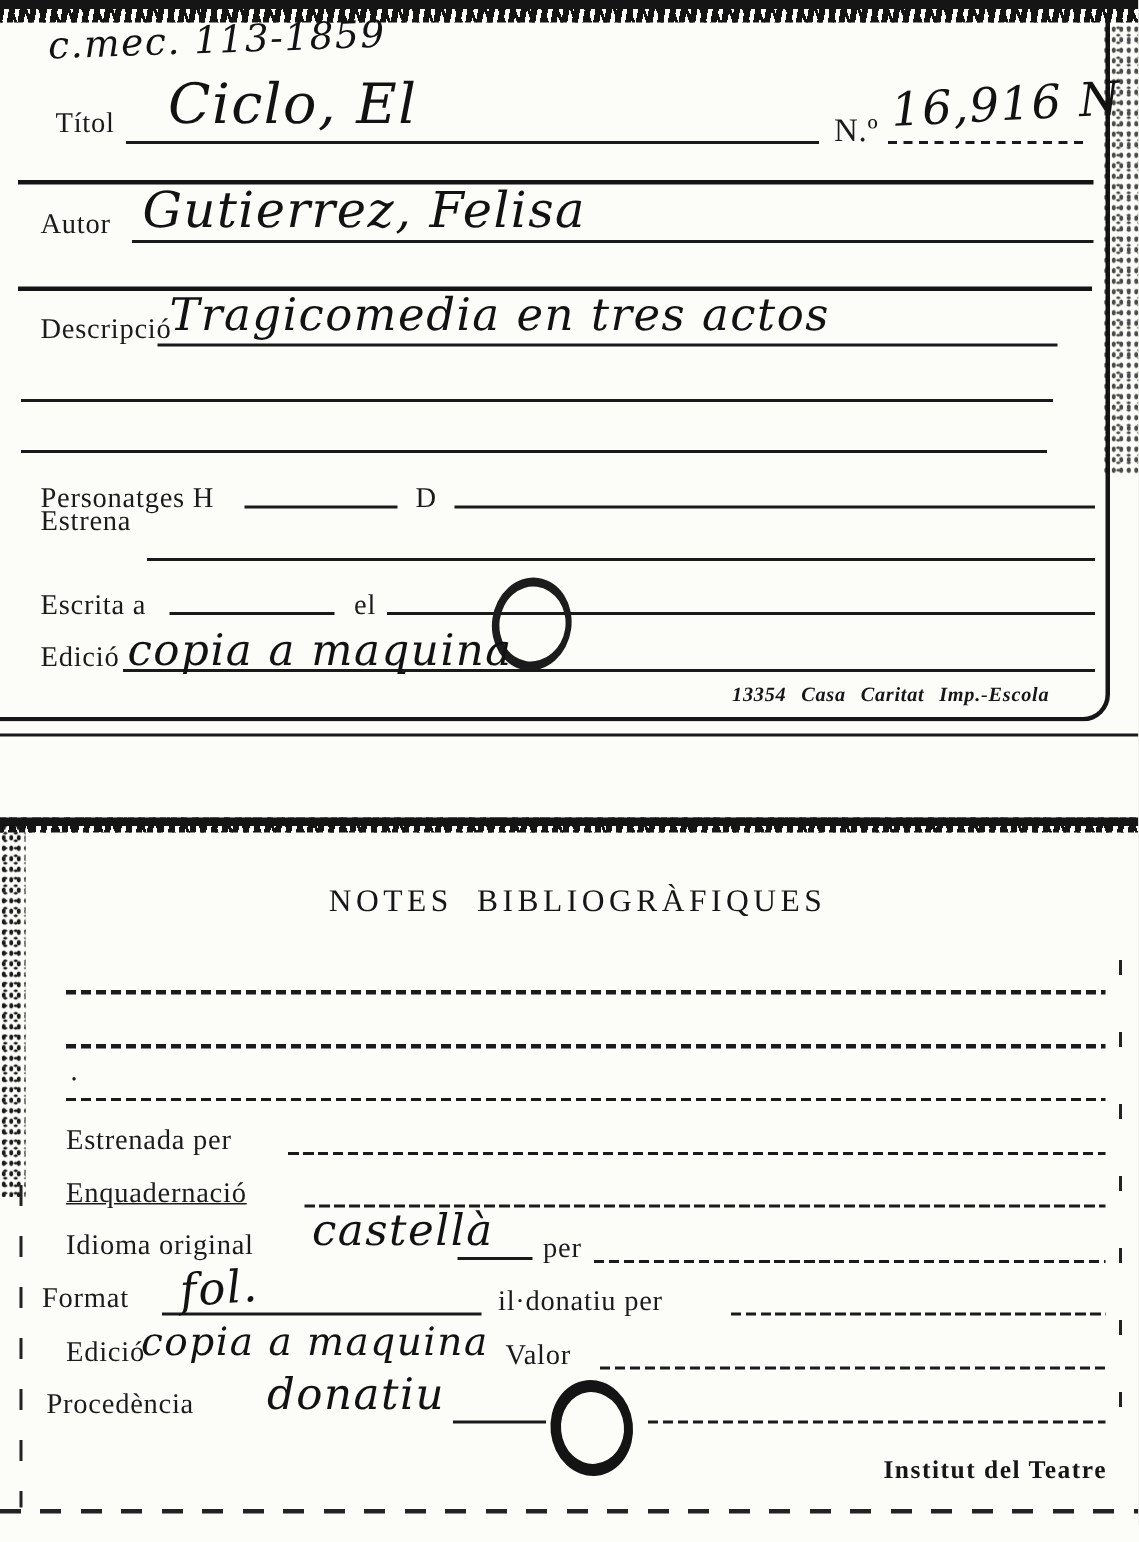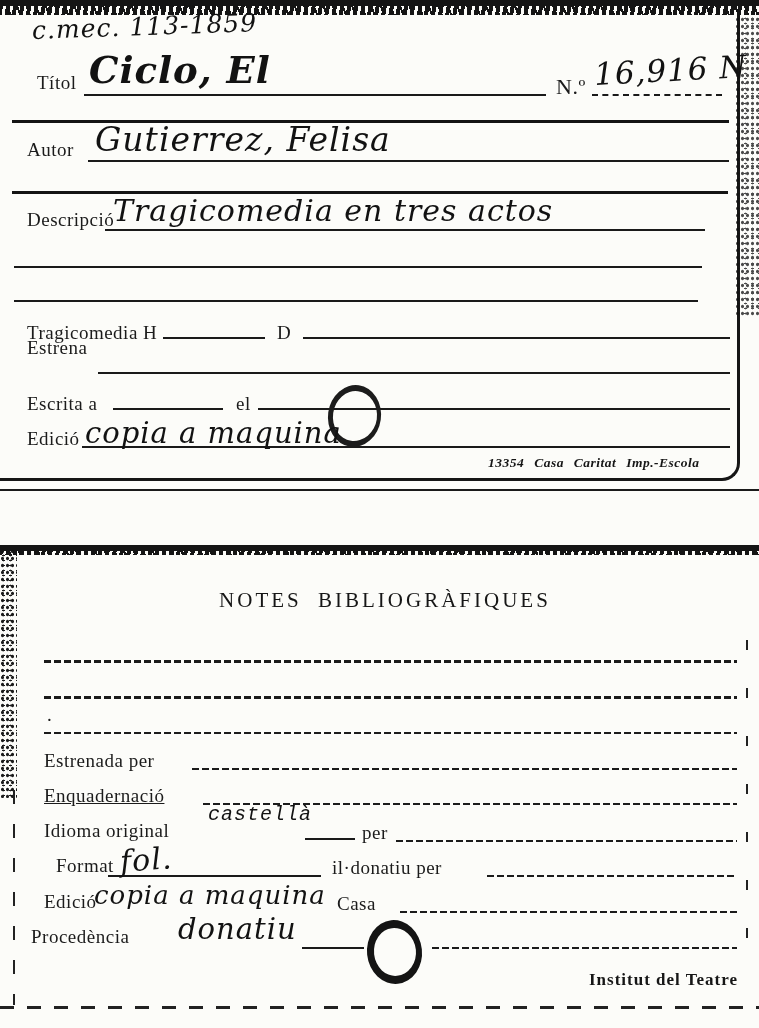--- a/index.html
+++ b/index.html
@@ -46,41 +46,41 @@
                 border-bottom-right-radius:18px;"></div>
 
     <div class="abs speckle" style="left:735px;top:16px;width:24px;height:300px;opacity:.75;"></div>
 
     <div class="abs line" style="left:0;top:489px;width:759px;"></div>
 
     <div class="abs hw" style="left:32px;top:12px;font-size:25px;transform:rotate(-2deg);">c.mec. 113-1859</div>
 
     <div class="abs label" style="left:37px;top:72px;">Títol</div>
     <div class="abs line" style="left:84px;top:94px;width:462px;"></div>
-    <div class="abs hw" style="left:89px;top:48px;font-size:37px;font-weight:bold;">Ciclo, El</div>
+    <div class="abs hw" style="left:112px;top:48px;font-size:37px;">Ciclo, El</div>
     <div class="abs label" style="left:556px;top:74px;font-size:22px;">N.º</div>
     <div class="abs dashline" style="left:592px;top:94px;width:130px;"></div>
     <div class="abs hw" style="left:594px;top:52px;font-size:31px;transform:rotate(-3deg);">16,916 N</div>
 
     <div class="abs rule" style="left:12px;top:120px;width:717px;"></div>
 
     <div class="abs label" style="left:27px;top:139px;text-align:right;">Autor</div>
     <div class="abs line" style="left:88px;top:160px;width:641px;"></div>
     <div class="abs hw" style="left:95px;top:120px;font-size:33px;">Gutierrez, Felisa</div>
 
     <div class="abs rule" style="left:12px;top:191px;width:716px;"></div>
 
     <div class="abs label" style="left:27px;top:209px;">Descripció</div>
     <div class="abs line" style="left:105px;top:229px;width:600px;"></div>
     <div class="abs hw" style="left:113px;top:193px;font-size:30px;">Tragicomedia en tres actos</div>
 
     <div class="abs line" style="left:14px;top:266px;width:688px;border-bottom-width:2.5px;"></div>
     <div class="abs line" style="left:14px;top:300px;width:684px;border-bottom-width:2.5px;"></div>
 
-    <div class="abs label" style="left:27px;top:322px;">Tragicomedia H</div>
+    <div class="abs label" style="left:27px;top:322px;">Personatges H</div>
     <div class="abs line" style="left:163px;top:337px;width:102px;"></div>
     <div class="abs label" style="left:277px;top:322px;">D</div>
     <div class="abs line" style="left:303px;top:337px;width:427px;"></div>
 
     <div class="abs label" style="left:27px;top:337px;">Estrena</div>
     <div class="abs line" style="left:98px;top:372px;width:632px;"></div>
 
     <div class="abs label" style="left:27px;top:393px;">Escrita a</div>
     <div class="abs line" style="left:113px;top:408px;width:110px;"></div>
     <div class="abs label" style="left:236px;top:393px;">el</div>
@@ -114,34 +114,34 @@
     <div class="abs label" style="left:47px;top:704px;">.</div>
     <div class="abs dotline" style="left:44px;top:732px;width:693px;"></div>
 
     <div class="abs label" style="left:44px;top:750px;">Estrenada per</div>
     <div class="abs dotline" style="left:192px;top:768px;width:545px;"></div>
 
     <div class="abs label" style="left:44px;top:785px;text-decoration:underline;">Enquadernació</div>
     <div class="abs dotline" style="left:203px;top:803px;width:534px;"></div>
 
     <div class="abs label" style="left:44px;top:820px;">Idioma original</div>
-    <div class="abs hw" style="left:208px;top:803px;font-size:20px;font-family:Liberation Mono, monospace;">castellà</div>
+    <div class="abs hw" style="left:208px;top:803px;font-size:29px;">castellà</div>
     <div class="abs line" style="left:305px;top:838px;width:50px;"></div>
     <div class="abs label" style="left:362px;top:822px;">per</div>
     <div class="abs dotline" style="left:396px;top:840px;width:341px;"></div>
 
-    <div class="abs label" style="left:56px;top:855px;">Format</div>
+    <div class="abs label" style="left:28px;top:855px;">Format</div>
     <div class="abs line" style="left:108px;top:875px;width:213px;"></div>
     <div class="abs hw" style="left:120px;top:842px;font-size:30px;transform:rotate(-4deg);">fol.</div>
     <div class="abs label" style="left:332px;top:857px;">il·donatiu per</div>
     <div class="abs dotline" style="left:487px;top:875px;width:250px;"></div>
 
     <div class="abs label" style="left:44px;top:891px;">Edició</div>
     <div class="abs hw" style="left:94px;top:880px;font-size:26px;">copia a maquina</div>
-    <div class="abs label" style="left:337px;top:893px;">Casa</div>
+    <div class="abs label" style="left:337px;top:893px;">Valor</div>
     <div class="abs dotline" style="left:400px;top:911px;width:337px;"></div>
 
     <div class="abs label" style="left:31px;top:926px;">Procedència</div>
     <div class="abs hw" style="left:178px;top:912px;font-size:29px;">donatiu</div>
     <div class="abs line" style="left:302px;top:947px;width:62px;"></div>
     <div class="abs stamp" style="left:367px;top:920px;width:42px;height:48px;
                 border:7px solid #141414;border-width:8px 6px 8px 7px;transform:rotate(-6deg);"></div>
     <div class="abs dotline" style="left:432px;top:947px;width:305px;"></div>
 
     <div class="abs footer-brand" style="left:560px;top:970px;width:178px;text-align:right;">Institut del Teatre</div>

